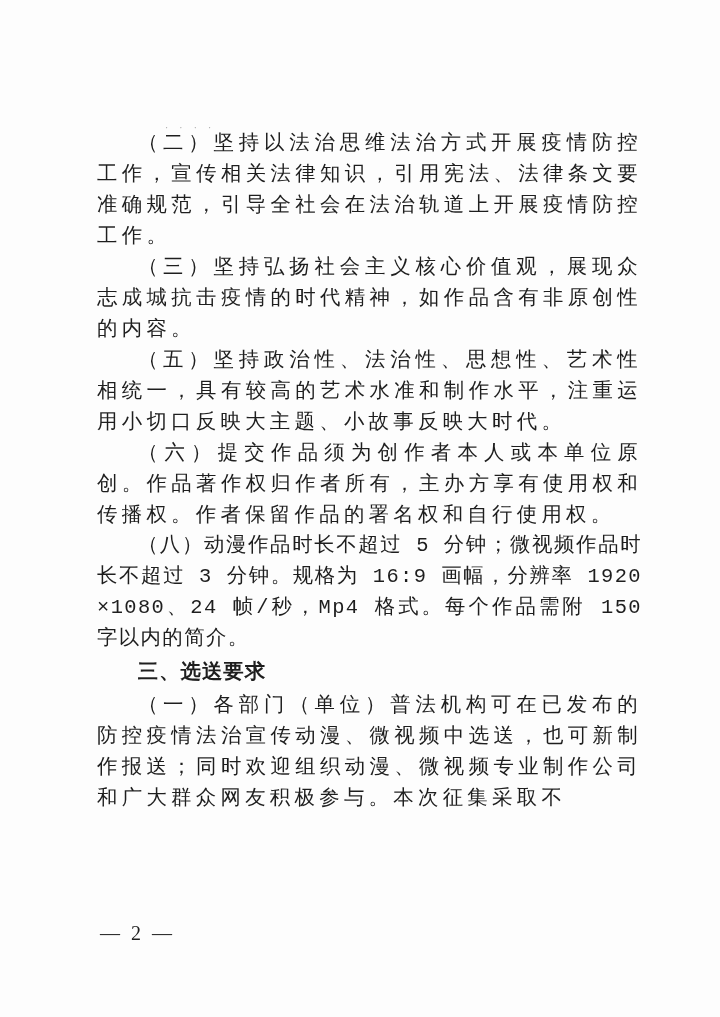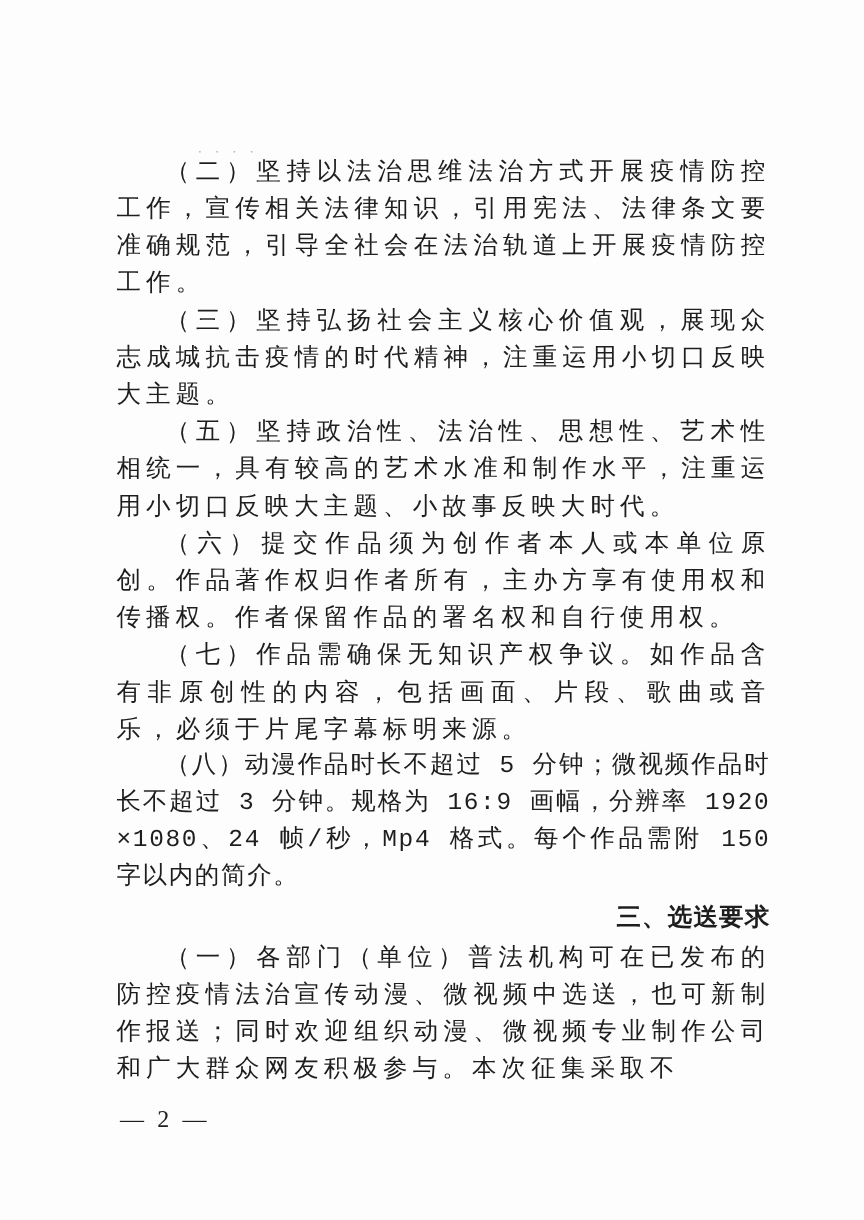--- a/index.html
+++ b/index.html
@@ -8,38 +8,37 @@
     font-family: "DejaVu Serif", "Liberation Serif", serif; color: #1e1e1e;
   }
   .page { position: absolute; left: 97px; top: 127px; width: 545px; }
   .para {
     margin: 0; font-size: 20.4px; line-height: 31px; text-indent: 2em;
     letter-spacing: 4.3px; text-align: justify; text-align-last: left;
     word-break: break-all;
   }
   .heading {
     margin: 0; font-size: 20.4px; line-height: 34.7px; text-indent: 2em;
-    letter-spacing: 1px; font-weight: bold; font-family: "DejaVu Sans", "Liberation Sans", sans-serif; text-align: right;
+    letter-spacing: 1px; font-weight: bold; font-family: "DejaVu Sans", "Liberation Sans", sans-serif;
   }
   .para.tight { letter-spacing: 1.4px; font-family: Liberation Mono, monospace; }
   .scan-dots { position: absolute; left: 165px; top: 122px; font-size: 10px; color: #aaa; letter-spacing: 4px; }
   .page-number {
     position: absolute; left: 100px; top: 922px; font-size: 20px; letter-spacing: 3px;
     font-family: "Liberation Serif", serif;
   }
 </style>
 </head>
 <body>
 
 <div class="scan-dots">· · · ·</div>
 
 <div class="page">
   <p class="para">（二）坚持以法治思维法治方式开展疫情防控工作，宣传相关法律知识，引用宪法、法律条文要准确规范，引导全社会在法治轨道上开展疫情防控工作。</p>
-  <p class="para">（三）坚持弘扬社会主义核心价值观，展现众志成城抗击疫情的时代精神，注重运用小切口反映大主题。</p>
+  <p class="para">（三）坚持弘扬社会主义核心价值观，展现众志成城抗击疫情的时代精神，如作品含有非原创性的内容。</p>
   <p class="para">（五）坚持政治性、法治性、思想性、艺术性相统一，具有较高的艺术水准和制作水平，注重运用小切口反映大主题、小故事反映大时代。</p>
   <p class="para">（六）提交作品须为创作者本人或本单位原创。作品著作权归作者所有，主办方享有使用权和传播权。作者保留作品的署名权和自行使用权。</p>
-  <p class="para">（七）作品需确保无知识产权争议。如作品含有非原创性的内容，包括画面、片段、歌曲或音乐，必须于片尾字幕标明来源。</p>
   <p class="para tight">（八）动漫作品时长不超过 5 分钟；微视频作品时长不超过 3 分钟。规格为 16:9 画幅，分辨率 1920×1080、24 帧/秒，Mp4 格式。每个作品需附 150 字以内的简介。</p>
   <p class="heading">三、选送要求</p>
   <p class="para">（一）各部门（单位）普法机构可在已发布的防控疫情法治宣传动漫、微视频中选送，也可新制作报送；同时欢迎组织动漫、微视频专业制作公司和广大群众网友积极参与。本次征集采取不</p>
 </div>
 
 <div class="page-number">— 2 —</div>
 
 </body></html>

